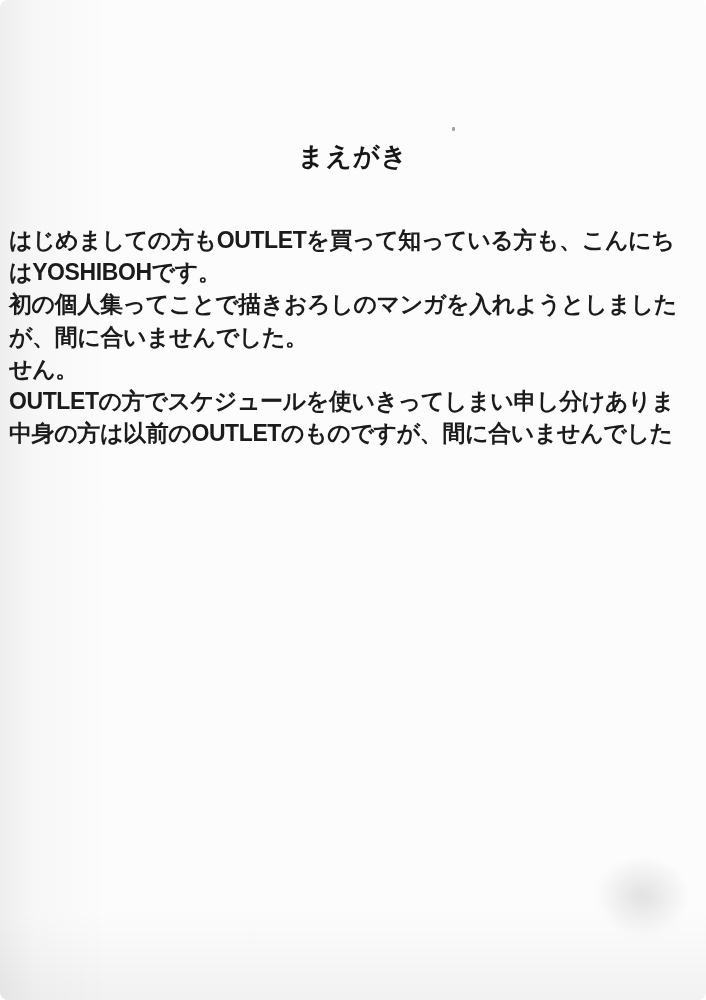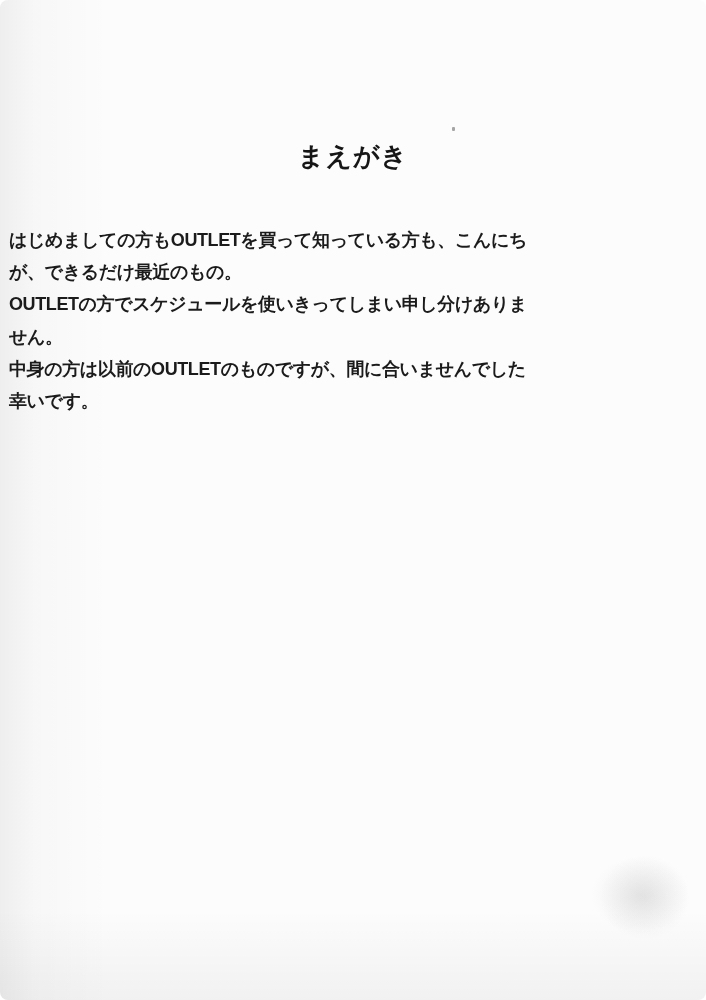--- a/index.html
+++ b/index.html
@@ -36,21 +36,21 @@
     font-weight: 800;
     letter-spacing: 1px;
     color: #161616;
   }
   .body-text {
     position: absolute;
     top: 224px;
     left: 9px;
     width: 694px;
     color: #1b1b1b;
-    font-size: 18px;
+    font-size: 23px;
     font-weight: 600;
     line-height: 32.2px;
     letter-spacing: -0.4px;
   }
   .body-text .line {
     white-space: nowrap;
   }
   .scan-speck {
     position: absolute;
     left: 452px;
@@ -74,22 +74,23 @@
 <body>
 
 <div class="page">
 
   <h1 class="title">まえがき</h1>
 
   <span class="scan-speck"></span>
 
   <div class="body-text">
     <div class="line">はじめましての方もOUTLETを買って知っている方も、こんにち</div>
-    <div class="line">が、できるだけ最近のもの。</div>
+    <div class="line">はYOSHIBOHです。</div>
+    <div class="line">初の個人集ってことで描きおろしのマンガを入れようとしました</div>
+    <div class="line">が、間に合いませんでした。</div>
+    <div class="line">せん。</div>
     <div class="line">OUTLETの方でスケジュールを使いきってしまい申し分けありま</div>
-    <div class="line">せん。</div>
     <div class="line">中身の方は以前のOUTLETのものですが、間に合いませんでした</div>
-    <div class="line">幸いです。</div>
   </div>
 
   <span class="scan-smudge"></span>
 
 </div>
 
 </body></html>

